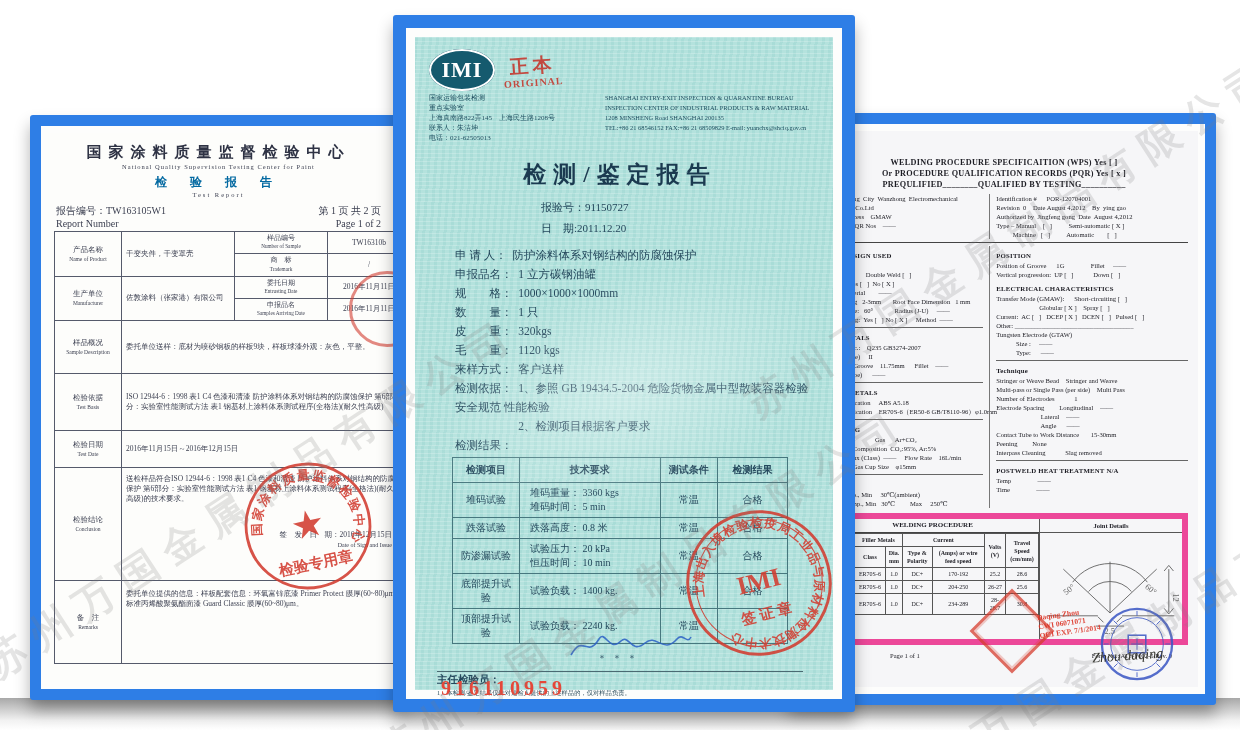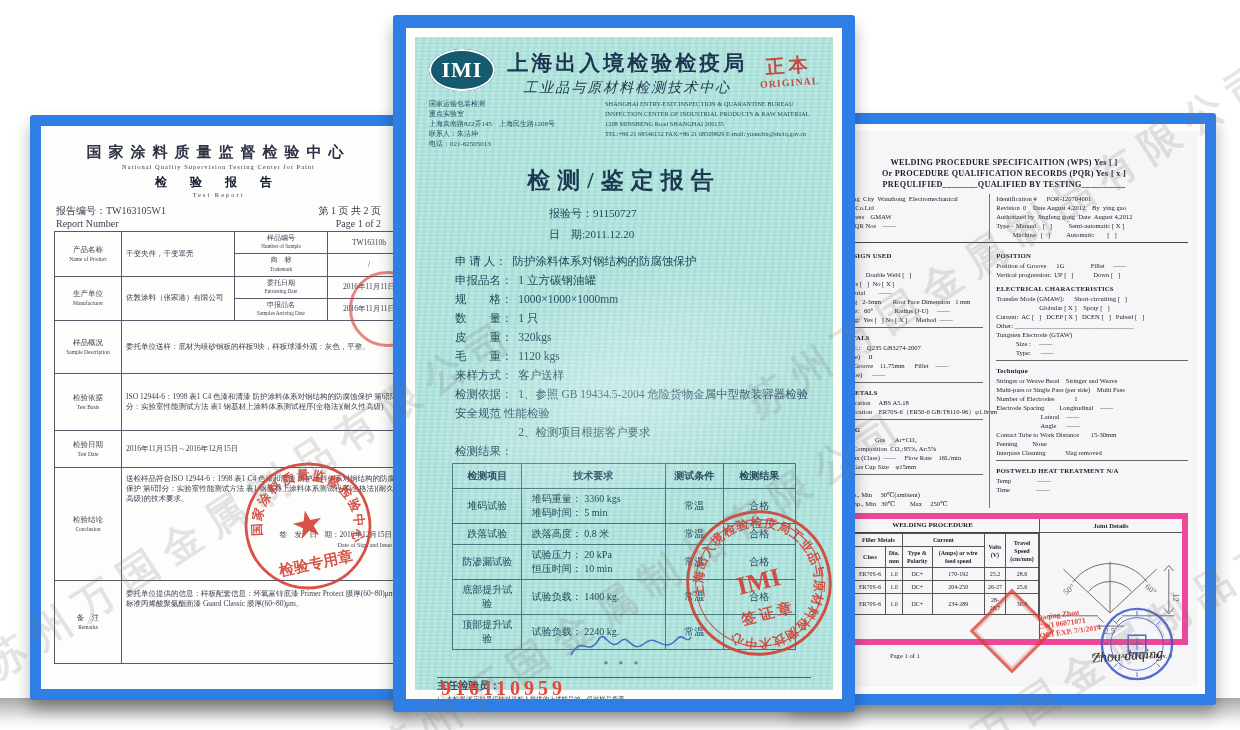--- a/index.html
+++ b/index.html
@@ -20,41 +20,41 @@
   .cert-center .frame{padding:13px;}
   .cert-center .margin{padding:9px;}
   
   .wm-layer{position:absolute;inset:0;z-index:6;pointer-events:none;}
   .wm{position:absolute;white-space:nowrap;font-size:40px;letter-spacing:12px;
       color:rgba(125,125,125,.20);transform:rotate(-33deg);font-weight:bold;}
   
   .lc{font-size:8px;color:#3b3f50;padding:10px 6px 0 6px;box-sizing:border-box;background:#fdfdfb;}
   .lc-title{ text-align:center;font-size:15px;letter-spacing:7px;color:#2e3244;font-weight:bold;}
   .lc-title-en{text-align:center;font-size:6.5px;letter-spacing:1px;margin-top:1px;}
-  .lc-sub{text-align:center;font-size:12px;letter-spacing:10px;font-weight:bold;margin-top:4px;color:#0f172a;}
+  .lc-sub{text-align:center;font-size:12px;letter-spacing:10px;font-weight:bold;margin-top:4px;color:#0369a1;}
   .lc-sub-en{text-align:center;font-size:6.5px;letter-spacing:2px;}
   .lc-meta{display:flex;justify-content:space-between;margin:6px 2px 2px 2px;font-size:10px;}
   .lc table{width:100%;border-collapse:collapse;table-layout:fixed;}
   .lc td{border:1px solid #555a6b;padding:2px 4px;vertical-align:middle;font-size:7.5px;line-height:1.35;}
   .lc .lab{text-align:center;width:58px;}
   .lc .lab .en{display:block;font-size:6px;transform:scale(.92);}
   .lc .small-lab{text-align:center;font-size:7px;width:84px;}
   .lc .small-lab .en{display:block;font-size:5.8px;transform:scale(.9);}
   .lc .val{text-align:center;}
   .lc-sign-date{text-align:right;margin-top:26px;padding-right:14px;font-size:7.5px;}
   .lc-sign-date .en{display:block;font-size:6px;}
   .lc-sigs{display:flex;justify-content:space-around;align-items:flex-end;margin-top:14px;height:40px;}
   .lc-sig{display:flex;align-items:flex-end;gap:4px;font-size:7.5px;text-align:center;}
   
   .stamp-red{position:absolute;opacity:.88;}
   
   .cc{background:#b4e2dd;
       background-image:repeating-linear-gradient(0deg,rgba(255,255,255,.20) 0 1px,transparent 1px 4px),
                        repeating-linear-gradient(94deg,rgba(70,170,165,.10) 0 3px,transparent 3px 7px);
-      color:#24485c;padding:12px 14px 0 14px;box-sizing:border-box;font-size:11.5px;}
+      color:#24485c;padding:12px 22px 0 14px;box-sizing:border-box;font-size:11.5px;}
   .cc-swoosh{position:absolute;width:420px;height:230px;border-radius:50%;
      background:radial-gradient(closest-side,rgba(255,255,255,.35),rgba(255,255,255,0));
      left:0px;top:240px;transform:rotate(-18deg);pointer-events:none;}
   .cc-head{display:flex;align-items:flex-start;gap:8px;}
   .imi-logo{width:66px;height:42px;border-radius:50%;background:#155a6e;flex:0 0 auto;
     display:flex;align-items:center;justify-content:center;color:#fff;font-weight:bold;
     font-size:22px;letter-spacing:1px;box-shadow:inset 0 0 0 2px #fff, inset 0 0 0 4px #155a6e;}
   .cc-head-mid{flex:1;text-align:center;}
   .cc-org{font-size:21px;font-weight:bold;letter-spacing:3px;color:#1c3550;}
   .cc-org2{font-size:14px;font-style:italic;letter-spacing:2px;color:#1c3550;margin-top:2px;}
@@ -427,24 +427,20 @@
     </div>
   </section>
 
   <section class="cert cert-center">
     <div class="frame">
       <div class="margin">
         <div class="paper cc">
           <div class="cc-swoosh"></div>
           <div class="cc-head">
             <div class="imi-logo">IMI</div>
-            <div class="cc-head-mid">
-              <div class="cc-org">上海出入境检验检疫局</div>
-              <div class="cc-org2">工业品与原材料检测技术中心</div>
-            </div>
             <div class="orig-stamp">
               <div class="cn">正本</div>
               <div class="en">ORIGINAL</div>
             </div>
           </div>
           <div class="cc-info">
             <div class="cn-col">
                 <div>国家运输包装检测</div>
                 <div>重点实验室</div>
                 <div>上海真南路822弄145　上海民生路1208号</div>

